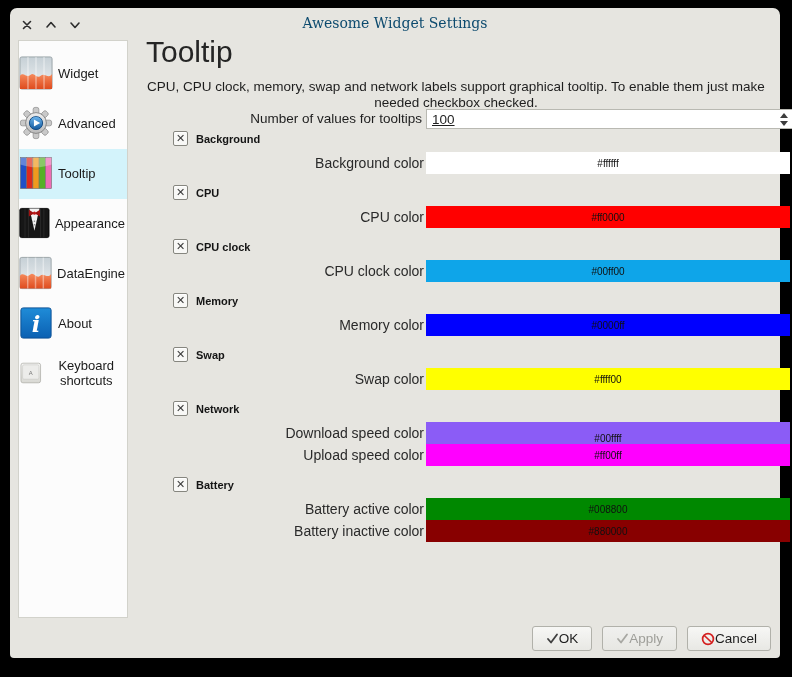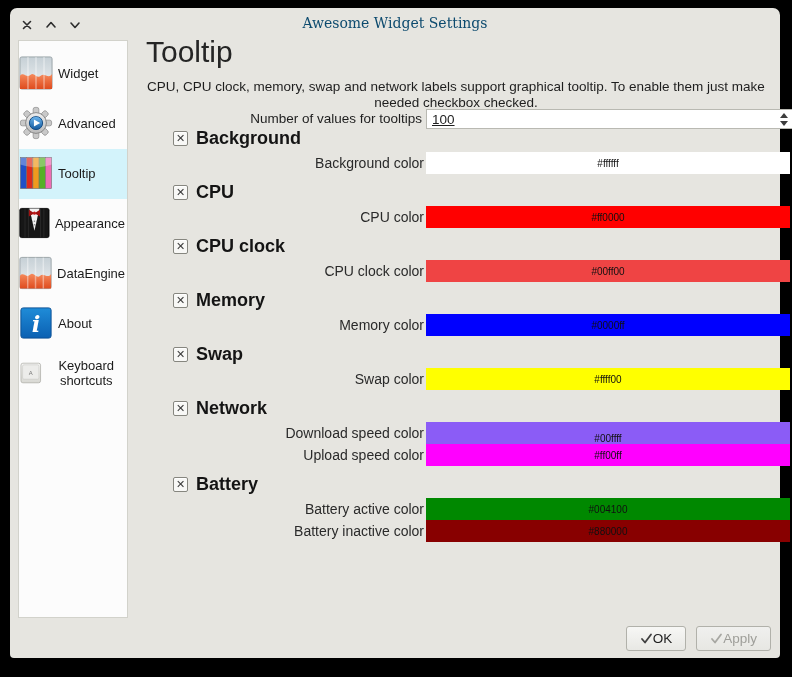--- a/index.html
+++ b/index.html
@@ -54,21 +54,21 @@
   .spin-arrows{display:flex;flex-direction:column;gap:3px;align-items:center;padding-right:2px;}
   .arrow-up{width:0;height:0;border-left:4px solid transparent;border-right:4px solid transparent;border-bottom:5px solid #3c3c3c;}
   .arrow-down{width:0;height:0;border-left:4px solid transparent;border-right:4px solid transparent;border-top:5px solid #3c3c3c;}
   .sec{display:flex;align-items:center;gap:8px;margin:11px 0 6px 0;height:15px;}
   #sections .sec:first-child{margin-top:2px;}
   .checkbox{
     width:13px;height:13px;flex:none;background:#f8f8f6;border:1px solid #86867f;border-radius:2px;
     box-shadow:inset 0 1px 0 #ffffff;display:flex;align-items:center;justify-content:center;
     font-size:11px;line-height:11px;color:#3a3a3a;font-weight:bold;cursor:default;
   }
-  .sec-label{font-size:18px;font-weight:bold;color:#141414;}
+  .sec-label{font-size:11px;font-weight:bold;color:#141414;}
   .crow{display:flex;height:22px;}
   .crow-label{width:251px;flex:none;text-align:right;font-size:14px;line-height:22px;color:#2a2a2a;padding-right:2px;}
   .swatch{flex:1;display:flex;align-items:center;justify-content:center;cursor:default;}
   .hex{font-size:10px;color:#101010;}
   
   .footer{position:absolute;right:9px;top:618px;display:flex;gap:10px;}
   .btn{
     height:25px;box-sizing:border-box;display:flex;align-items:center;
     padding:0 13px;background:linear-gradient(#f7f7f5,#e8e8e4);
     border:1px solid #b1b1aa;border-radius:3px;font-size:13.5px;color:#1d1d1d;cursor:default;
@@ -274,21 +274,21 @@
     </span>
   </div>
 
   <div class="sec">
     <span class="checkbox">✕</span>
     <span class="sec-label">CPU clock</span>
   </div>
 
   <div class="crow">
     <span class="crow-label">CPU clock color</span>
-    <span class="swatch" style="background: #ef4444;">
+    <span class="swatch" style="background: #0ea5e9;">
       <span class="hex">#00ff00</span>
     </span>
   </div>
 
   <div class="sec">
     <span class="checkbox">✕</span>
     <span class="sec-label">Memory</span>
   </div>
 
   <div class="crow">
@@ -330,21 +330,21 @@
   </div>
 
   <div class="sec">
     <span class="checkbox">✕</span>
     <span class="sec-label">Battery</span>
   </div>
 
   <div class="crow">
     <span class="crow-label">Battery active color</span>
     <span class="swatch" style="background: rgb(0, 136, 0);">
-      <span class="hex">#004100</span>
+      <span class="hex">#008800</span>
     </span>
   </div>
 
   <div class="crow">
     <span class="crow-label">Battery inactive color</span>
     <span class="swatch" style="background: rgb(136, 0, 0);">
       <span class="hex">#880000</span>
     </span>
   </div>
 </div>
@@ -357,15 +357,22 @@
         <polyline points="2,7 5,10.5 11,2.5" fill="none" stroke="#3f3f3f" stroke-width="1.8" stroke-linecap="round" stroke-linejoin="round"></polyline>
       </svg>
       <span>OK</span>
     </div>
     <div class="btn disabled">
       <svg width="13" height="13" viewBox="0 0 13 13">
         <polyline points="2,7 5,10.5 11,2.5" fill="none" stroke="#a7a7a2" stroke-width="1.8" stroke-linecap="round" stroke-linejoin="round"></polyline>
       </svg>
       <span>Apply</span>
     </div>
+    <div class="btn">
+      <svg width="14" height="14" viewBox="0 0 14 14">
+        <circle cx="7" cy="7" r="5.4" fill="none" stroke="#d42020" stroke-width="1.7"></circle>
+        <line x1="3.3" y1="3.5" x2="10.7" y2="10.5" stroke="#d42020" stroke-width="1.7"></line>
+      </svg>
+      <span>Cancel</span>
+    </div>
   </div>
 
 </div>
 
 </body></html>

